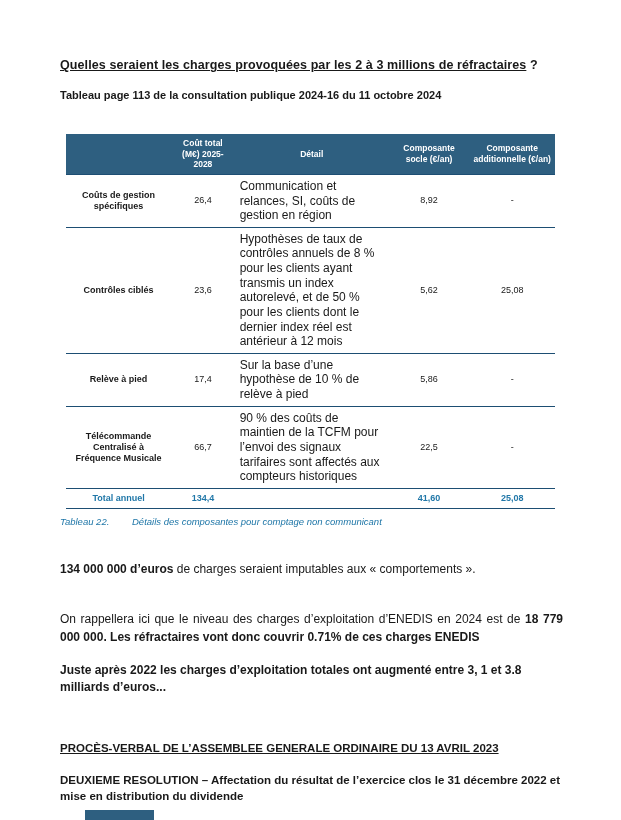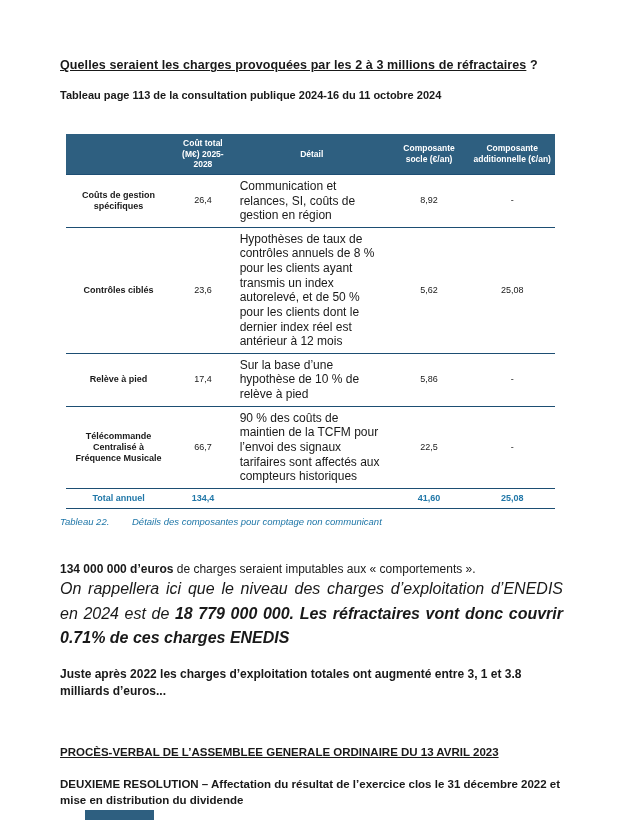--- a/index.html
+++ b/index.html
@@ -71,21 +71,21 @@
     font-style:italic;
     display:flex;
   }
   .table-caption .cap-label { width:72px; flex:none; }
 
   .para { margin:0; }
   .p1 { margin-top:17px; font-size:12.5px; line-height:1.45; text-align:justify; }
   .p1 .emph { font-weight:bold; text-decoration:underline; }
   .p2 { margin-top:35px; font-size:12px; }
   .p2 .b { font-weight:bold; }
-  .p3 { margin-top:1px; font-size:16px; line-height:1.55; text-align:justify;font-style:italic; }
+  .p3 { margin-top:34px; font-size:12px; line-height:1.55; text-align:justify; }
   .p3 .b { font-weight:bold; }
   .p4 { margin-top:15px; font-size:12px; font-weight:bold; line-height:1.4; }
   .p5 { margin-top:16px; font-size:12px; font-weight:bold; line-height:2.0; text-align:justify; }
   .h2 { margin-top:46px; font-size:11.5px; font-weight:bold; text-decoration:underline; }
   .p6 { margin-top:18px; font-size:11.5px; font-weight:bold; line-height:1.4; }
 
   .next-table-fragment {
     position:absolute;
     left:85px; bottom:0;
     width:69px; height:10px;

